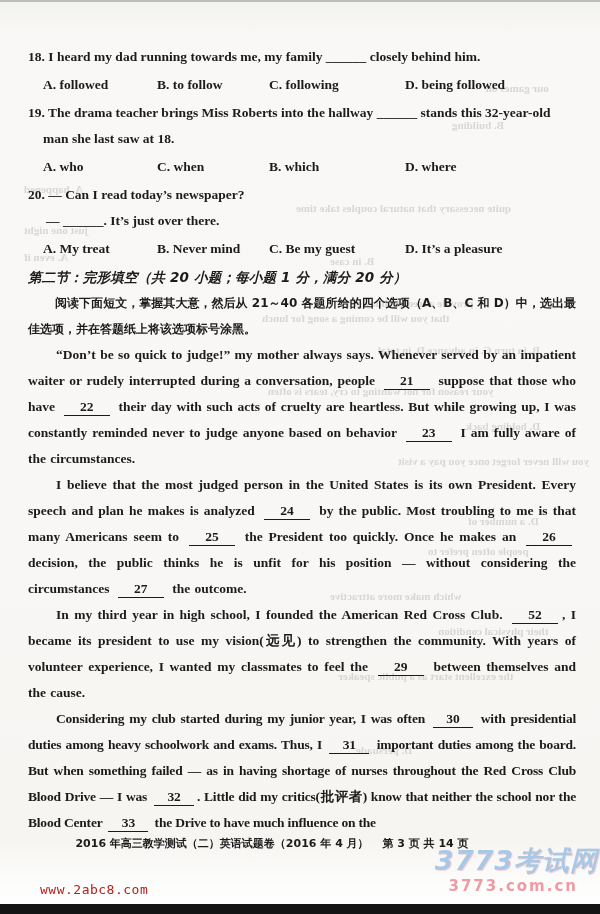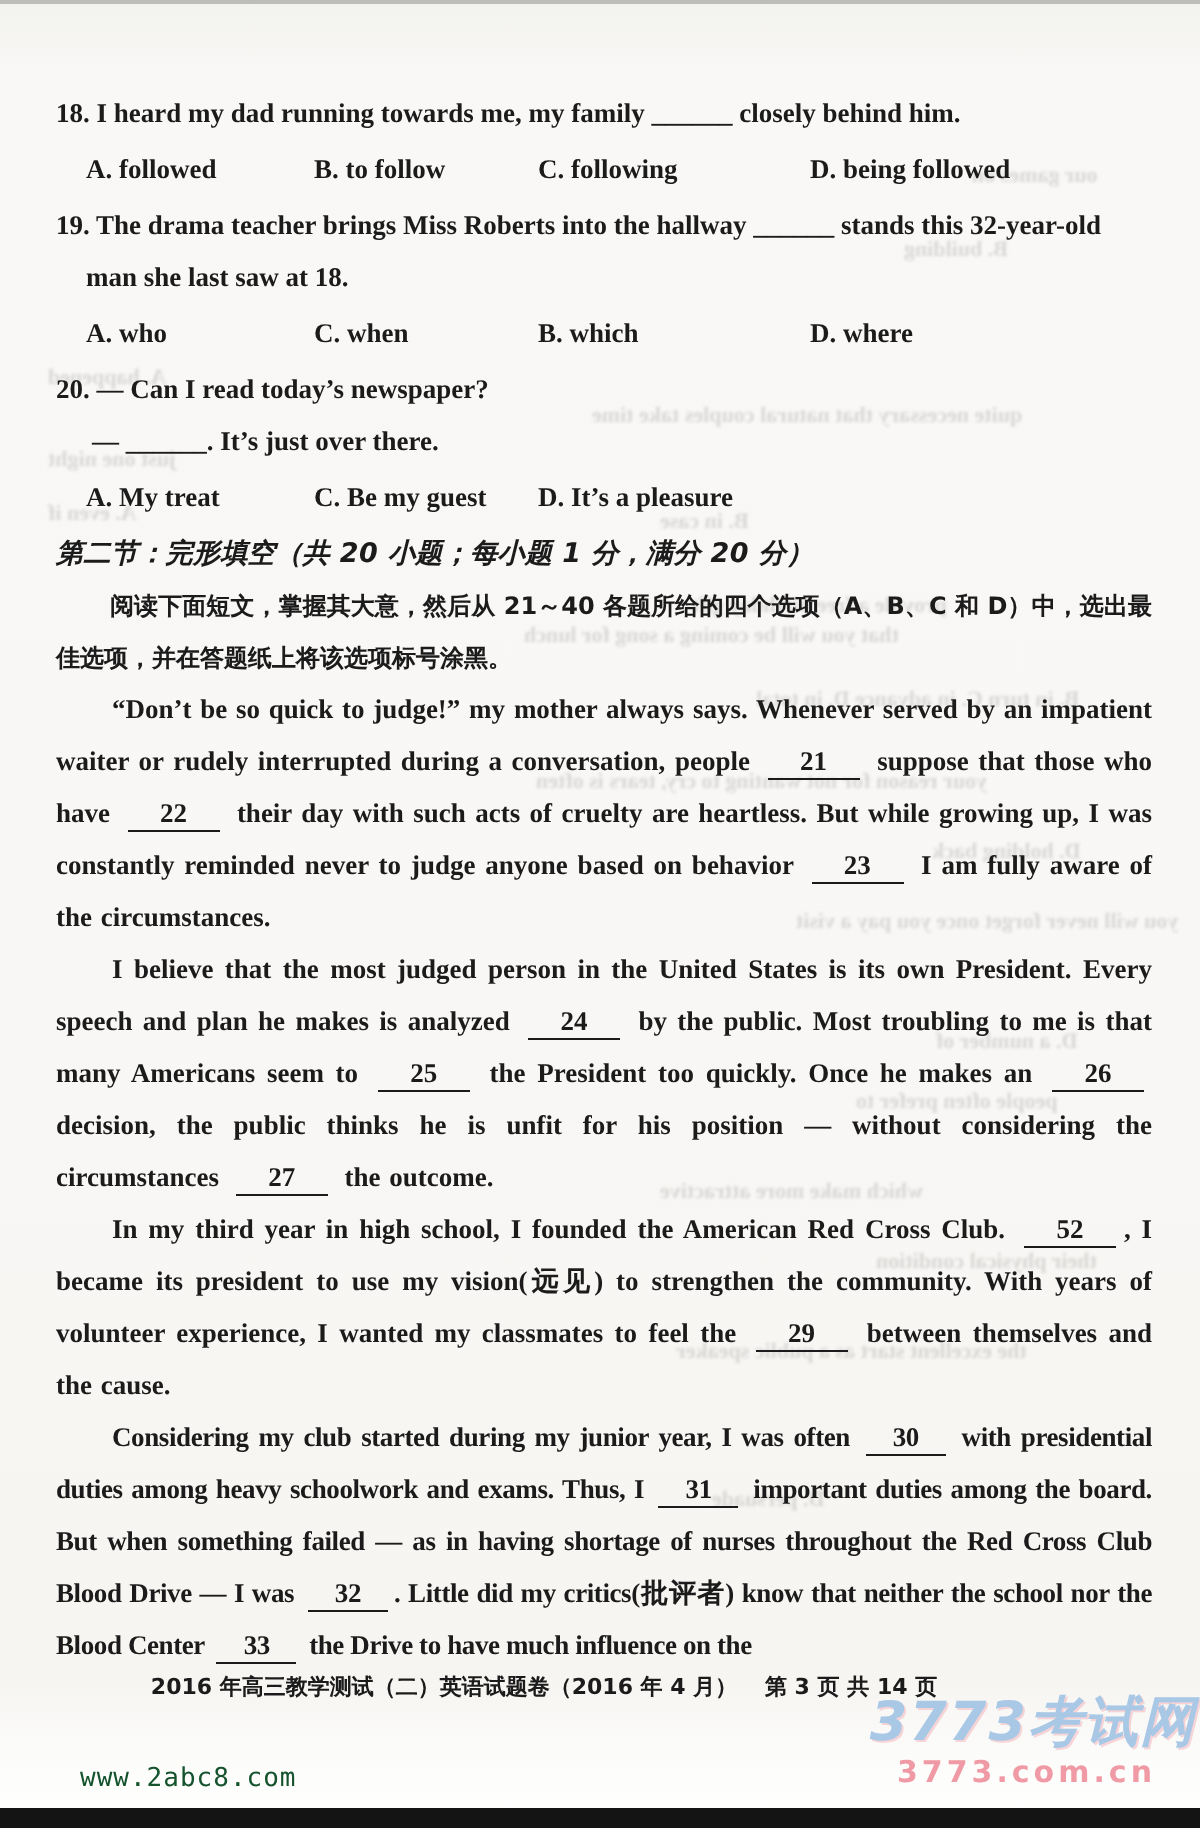--- a/index.html
+++ b/index.html
@@ -54,21 +54,21 @@
     white-space:nowrap;
   }
   .wm-domain{
     position:absolute;top:877px;right:22px;
     font:700 15px "DejaVu Sans","Liberation Sans",sans-serif;
     color:#ef9aa4;letter-spacing:2px;white-space:nowrap;
   }
   .url-stamp{
     position:absolute;top:882px;left:40px;
     font:400 13px "DejaVu Sans Mono","Liberation Mono",monospace;
-    color:#14532d;letter-spacing:.5px;
+    color:#b91c1c;letter-spacing:.5px;
   }
 </style>
 </head>
 <body>
 
 <div class="scan-edge-top"></div>
 <div class="bleed-layer" id="bleed-layer">
     <div class="bleed-frag" style="left: 486px; top: 82px;">our games on</div>
     <div class="bleed-frag" style="left: 452px; top: 119px;">B. building</div>
     <div class="bleed-frag" style="left: 24px; top: 183px;">A. happened</div>
@@ -115,20 +115,21 @@
     <span class="opt">D. where</span>
   </div>
 
   <div class="q">
     <span>20.</span>
     <span>— Can I read today’s newspaper?</span>
     <div class="dialog-line2">— ______. It’s just over there.</div>
   </div>
   <div class="opts">
     <span class="opt">A. My treat</span>
+    <span class="opt">B. Never mind</span>
     <span class="opt">C. Be my guest</span>
     <span class="opt">D. It’s a pleasure</span>
   </div>
 
   <div class="cjk sec-heading">第二节：完形填空（共 20 小题；每小题 1 分，满分 20 分）</div>
   <div class="cjk instructions">阅读下面短文，掌握其大意，然后从 21～40 各题所给的四个选项（A、B、C 和 D）中，选出最佳选项，并在答题纸上将该选项标号涂黑。</div>
 
   <p class="para">“Don’t be so quick to judge!” my mother always says. Whenever served by an impatient waiter or rudely interrupted during a conversation, people <span class="blank">21</span> suppose that those who have <span class="blank">22</span> their day with such acts of cruelty are heartless. But while growing up, I was constantly reminded never to judge anyone based on behavior <span class="blank">23</span> I am fully aware of the circumstances.</p>
   <p class="para">I believe that the most judged person in the United States is its own President. Every speech and plan he makes is analyzed <span class="blank">24</span> by the public. Most troubling to me is that many Americans seem to <span class="blank">25</span> the President too quickly. Once he makes an <span class="blank">26</span> decision, the public thinks he is unfit for his position — without considering the circumstances <span class="blank">27</span> the outcome.</p>
   <p class="para">In my third year in high school, I founded the American Red Cross Club. <span class="blank">52</span>, I became its president to use my vision(远见) to strengthen the community. With years of volunteer experience, I wanted my classmates to feel the <span class="blank">29</span> between themselves and the cause.</p>

